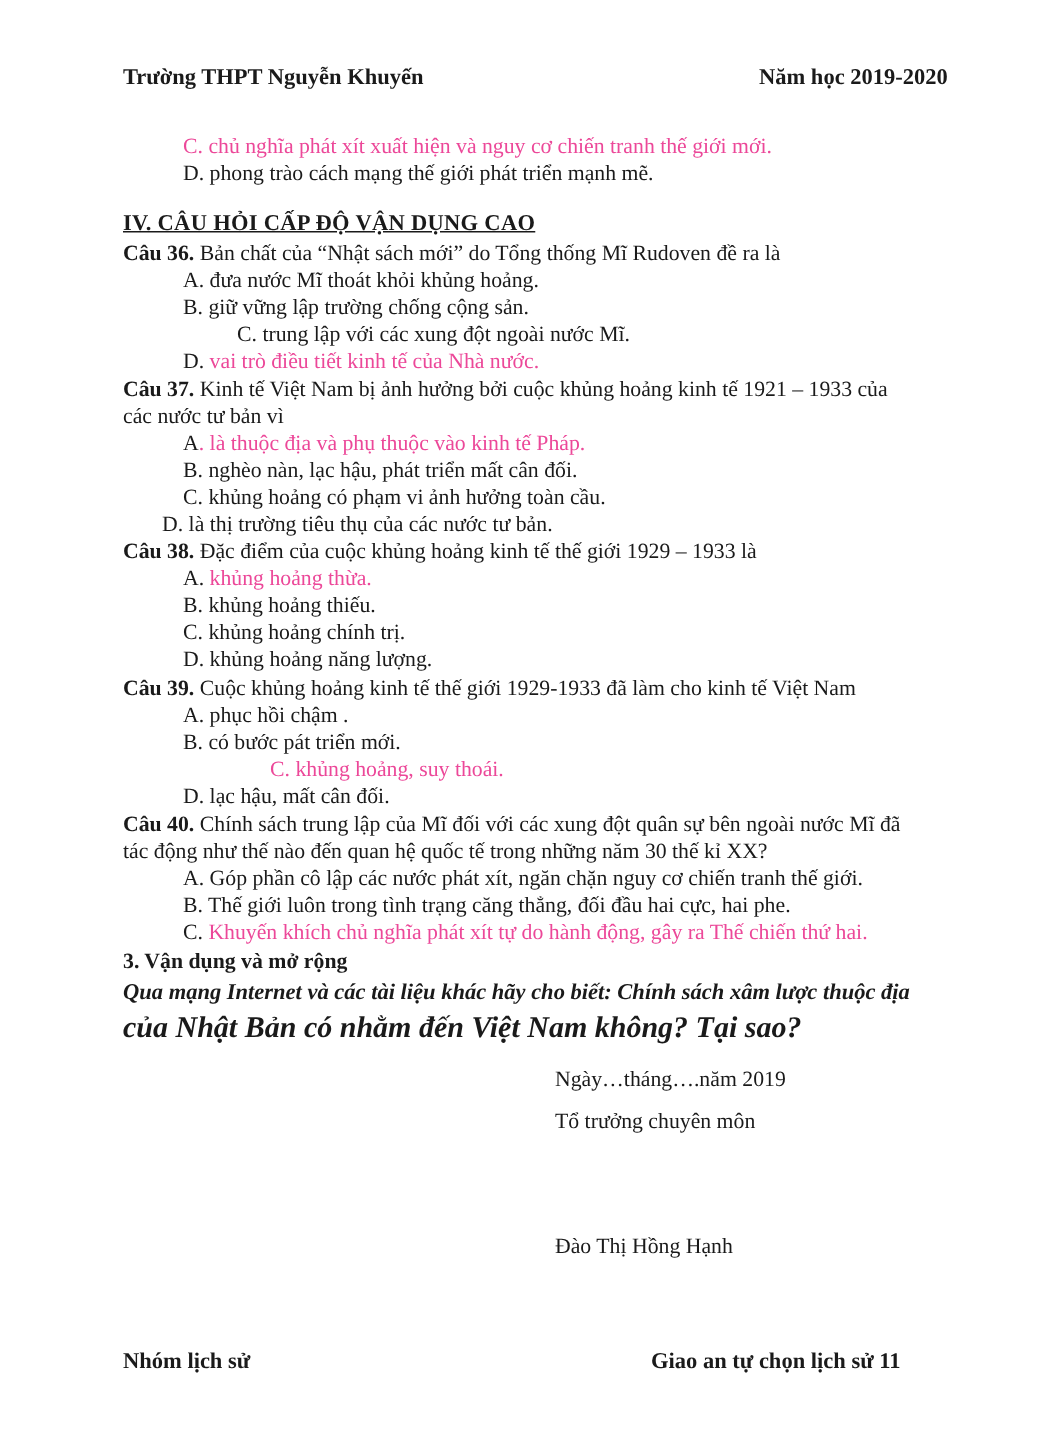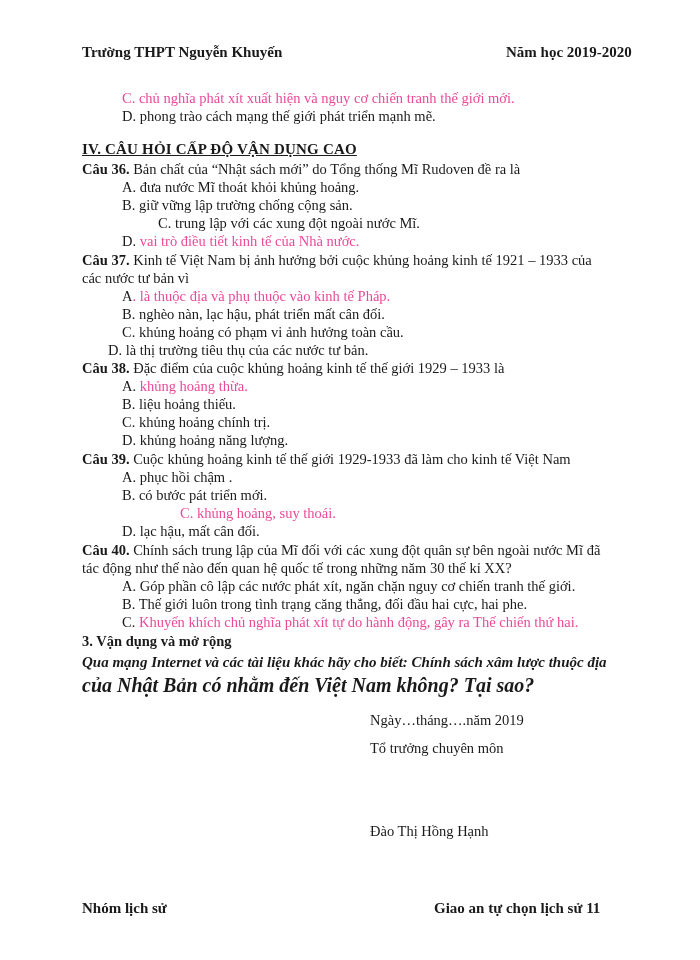--- a/index.html
+++ b/index.html
@@ -34,21 +34,21 @@
 
   <div class="abs ln" style="left:82px;top:251px;"><span class="b">Câu 37.</span><span> Kinh tế Việt Nam bị ảnh hưởng bởi cuộc khủng  hoảng kinh tế 1921 – 1933 của</span></div>
   <div class="abs ln" style="left:82px;top:269px;">các nước tư bản  vì</div>
   <div class="abs ln" style="left:122px;top:287px;"><span>A</span><span class="red">. là thuộc địa và phụ thuộc vào  kinh tế Pháp.</span></div>
   <div class="abs ln" style="left:122px;top:305px;"><span>B.</span><span> nghèo nàn,  lạc hậu,  phát triển mất cân đối.</span></div>
   <div class="abs ln" style="left:122px;top:323px;"><span>C.</span><span> khủng  hoảng  có phạm  vi  ảnh hưởng toàn cầu.</span></div>
   <div class="abs ln" style="left:108px;top:341px;"><span>D.</span><span> là thị trường tiêu thụ của các nước tư bản.</span></div>
 
   <div class="abs ln" style="left:82px;top:359px;"><span class="b">Câu 38.</span><span> Đặc điểm của cuộc khủng hoảng kinh tế thế giới 1929 – 1933 là</span></div>
   <div class="abs ln" style="left:122px;top:377px;"><span>A.</span><span class="red"> khủng  hoảng thừa.</span></div>
-  <div class="abs ln" style="left:122px;top:395px;"><span>B.</span><span> liệu  hoảng thiếu.</span></div>
+  <div class="abs ln" style="left:122px;top:395px;"><span>B.</span><span> khủng  hoảng thiếu.</span></div>
   <div class="abs ln" style="left:122px;top:413px;"><span>C.</span><span> khủng  hoảng  chính trị.</span></div>
   <div class="abs ln" style="left:122px;top:431px;"><span>D.</span><span> khủng  hoảng  năng  lượng.</span></div>
 
   <div class="abs ln" style="left:82px;top:450px;"><span class="b">Câu 39.</span><span> Cuộc khủng  hoảng kinh tế thế giới 1929-1933 đã làm cho kinh tế Việt Nam</span></div>
   <div class="abs ln" style="left:122px;top:468px;"><span>A.</span><span> phục hồi chậm .</span></div>
   <div class="abs ln" style="left:122px;top:486px;"><span>B.</span><span> có bước pát  triển mới.</span></div>
   <div class="abs ln red" style="left:136px;top:504px;margin-left:44px;"><span>C.</span><span> khủng  hoảng,  suy thoái.</span></div>
   <div class="abs ln" style="left:122px;top:522px;"><span>D.</span><span> lạc hậu, mất  cân đối.</span></div>
 
   <div class="abs ln" style="left:82px;top:541px;"><span class="b">Câu 40.</span><span> Chính  sách trung lập  của Mĩ đối với  các xung đột quân sự bên ngoài nước Mĩ đã</span></div>

